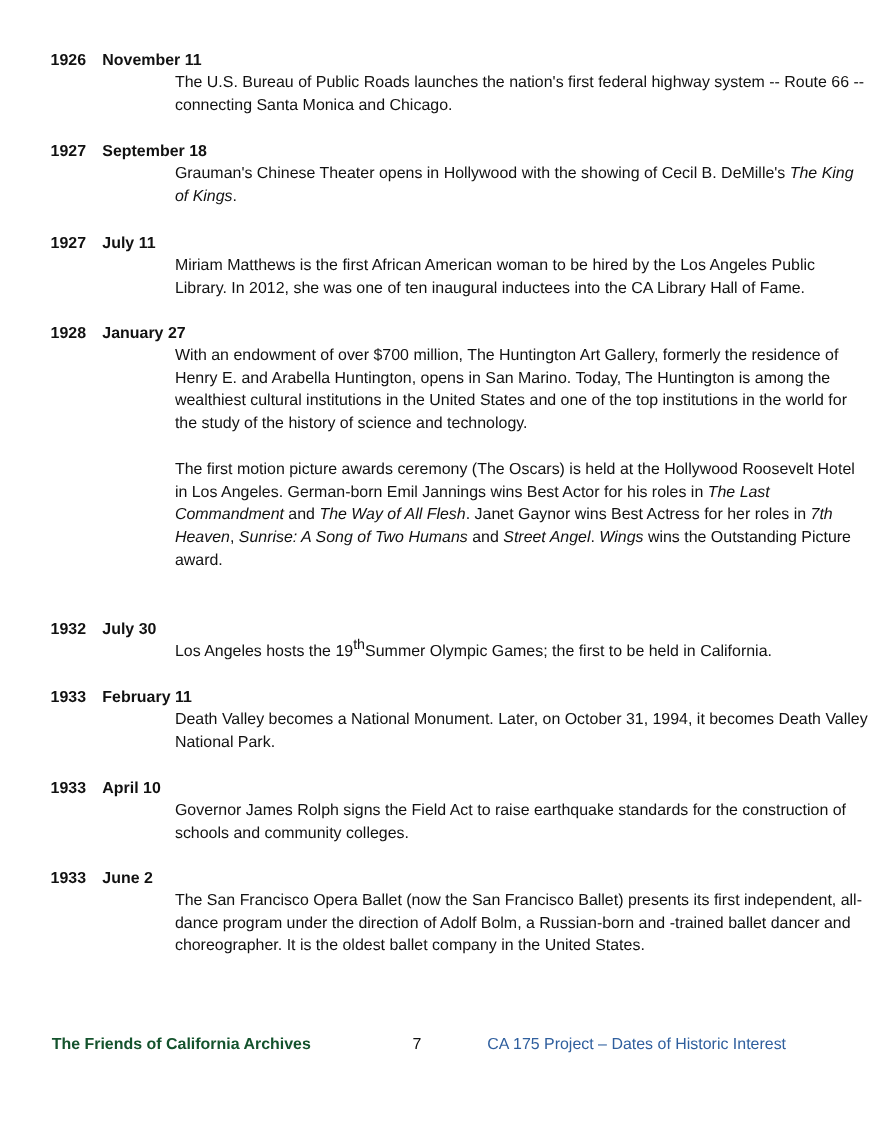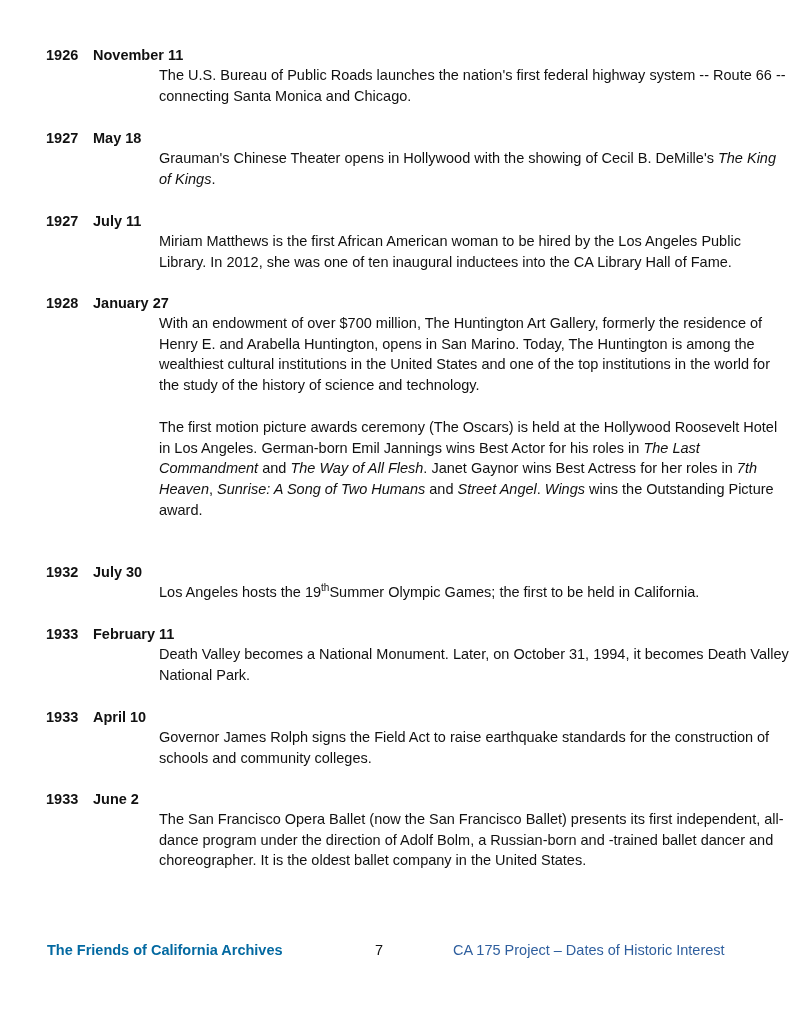--- a/index.html
+++ b/index.html
@@ -6,38 +6,38 @@
   body {
     width: 791px; height: 1024px; position: relative; overflow: hidden;
     font-family: "Liberation Sans", sans-serif; color: #111111;
   }
   .page { position: absolute; left: 0; top: 0; width: 791px; height: 1024px; border-radius: 21px; }
   .entry { position: absolute; left: 46px; width: 710px; }
   .head { font-weight: bold; font-size: 14.5px; line-height: 20px; height: 20px; white-space: nowrap; }
   .head .year { display: inline-block; width: 47px; }
   .body { margin-left: 113px; font-size: 14.5px; line-height: 20.7px; width: 632px; }
   .body i { font-style: italic; }
-  .body sup { font-size: 10px; line-height: 0; vertical-align: 6px; }
+  .body sup { font-size: 13px; line-height: 0; vertical-align: 6px; }
   .footer { position: absolute; top: 941px; font-size: 14.5px; line-height: 18px; white-space: nowrap; }
-  .footer-left { left: 47px; color: #0369a1; font-weight: bold; }
+  .footer-left { left: 47px; color: #14532d; font-weight: bold; }
   .footer-page { left: 375px; color: #111111; }
-  .footer-right { left: 453px; color: #2f5f9e; text-align: right; }
+  .footer-right { left: 443px; color: #2f5f9e; text-align: right; }
 </style>
 </head>
 <body>
 
 <div class="page">
 
   <div class="entry" style="top:45px">
     <div class="head"><span class="year">1926</span><span>November 11</span></div>
     <div class="body"><span>The U.S. Bureau of Public Roads launches the nation's first federal highway system -- Route 66 -- connecting Santa Monica and Chicago.</span></div>
   </div>
 
   <div class="entry" style="top:128px">
-    <div class="head"><span class="year">1927</span><span>May 18</span></div>
+    <div class="head"><span class="year">1927</span><span>September 18</span></div>
     <div class="body"><span>Grauman's Chinese Theater opens in Hollywood with the showing of Cecil B. DeMille's </span><i>The King of Kings</i><span>.</span></div>
   </div>
 
   <div class="entry" style="top:211px">
     <div class="head"><span class="year">1927</span><span>July 11</span></div>
     <div class="body"><span>Miriam Matthews is the first African American woman to be hired by the Los Angeles Public Library.  In 2012, she was one of ten inaugural inductees into the CA Library Hall of Fame.</span></div>
   </div>
 
   <div class="entry" style="top:293px">
     <div class="head"><span class="year">1928</span><span>January 27</span></div>

